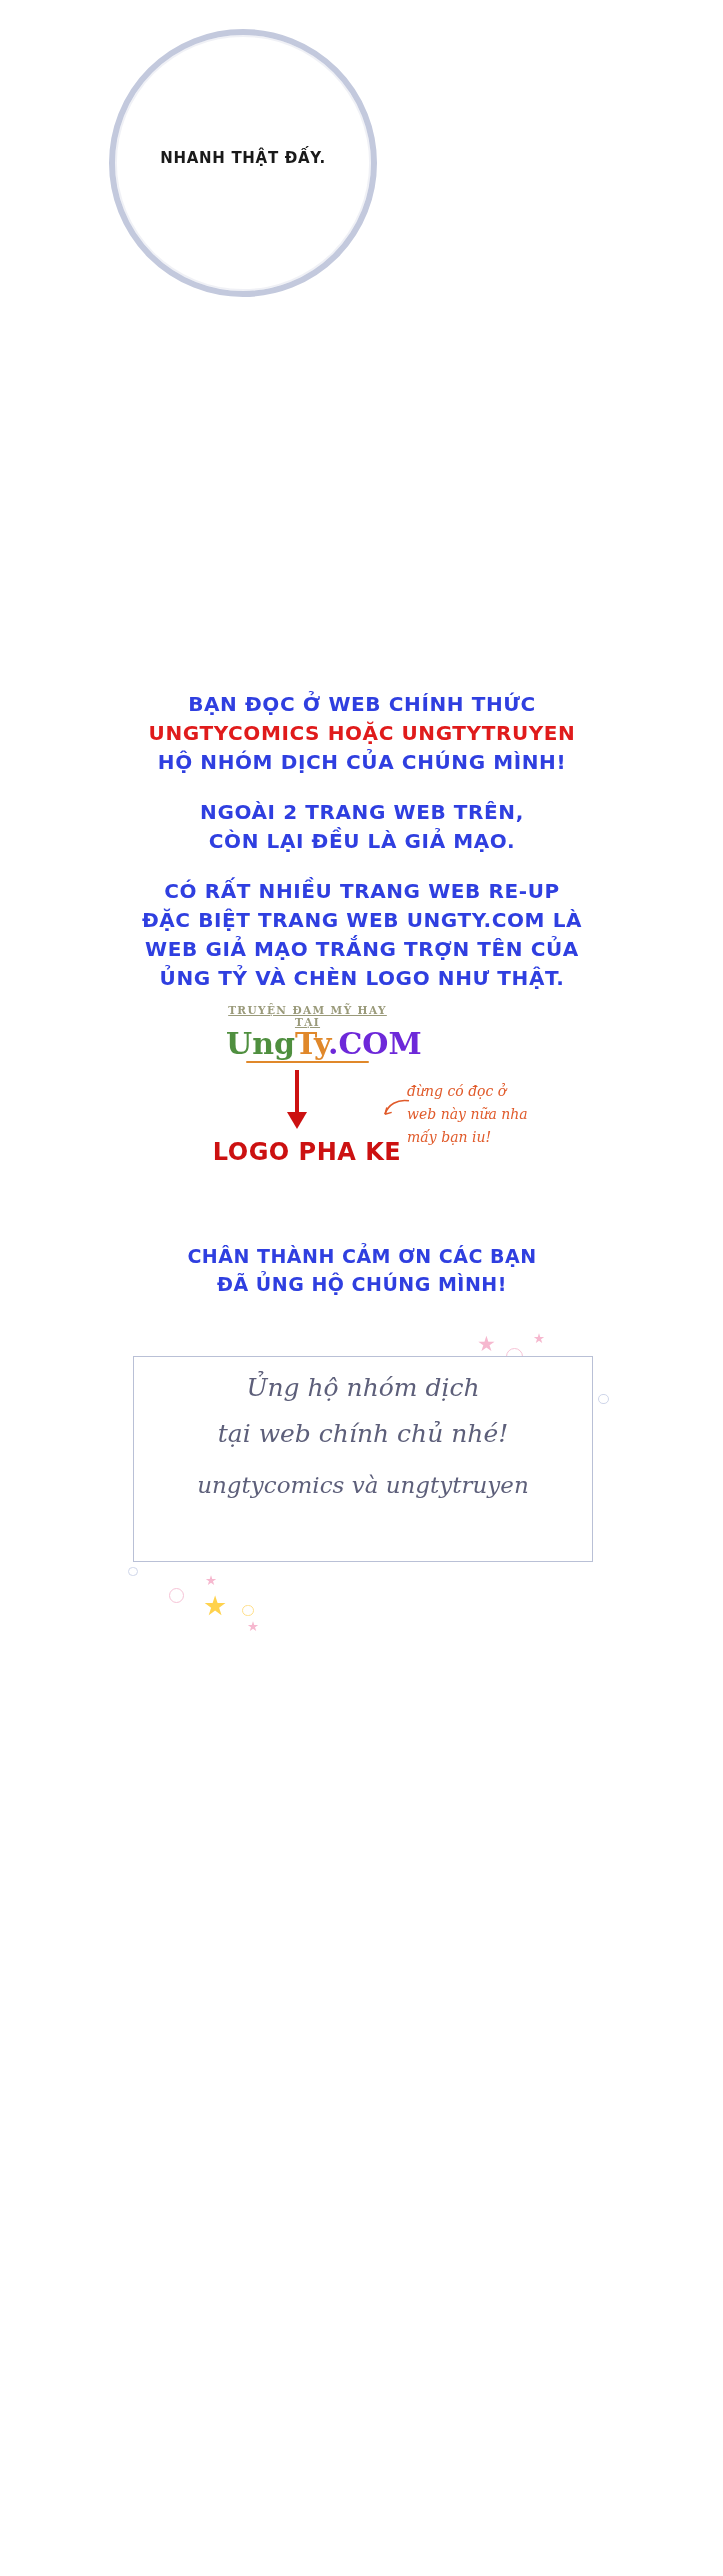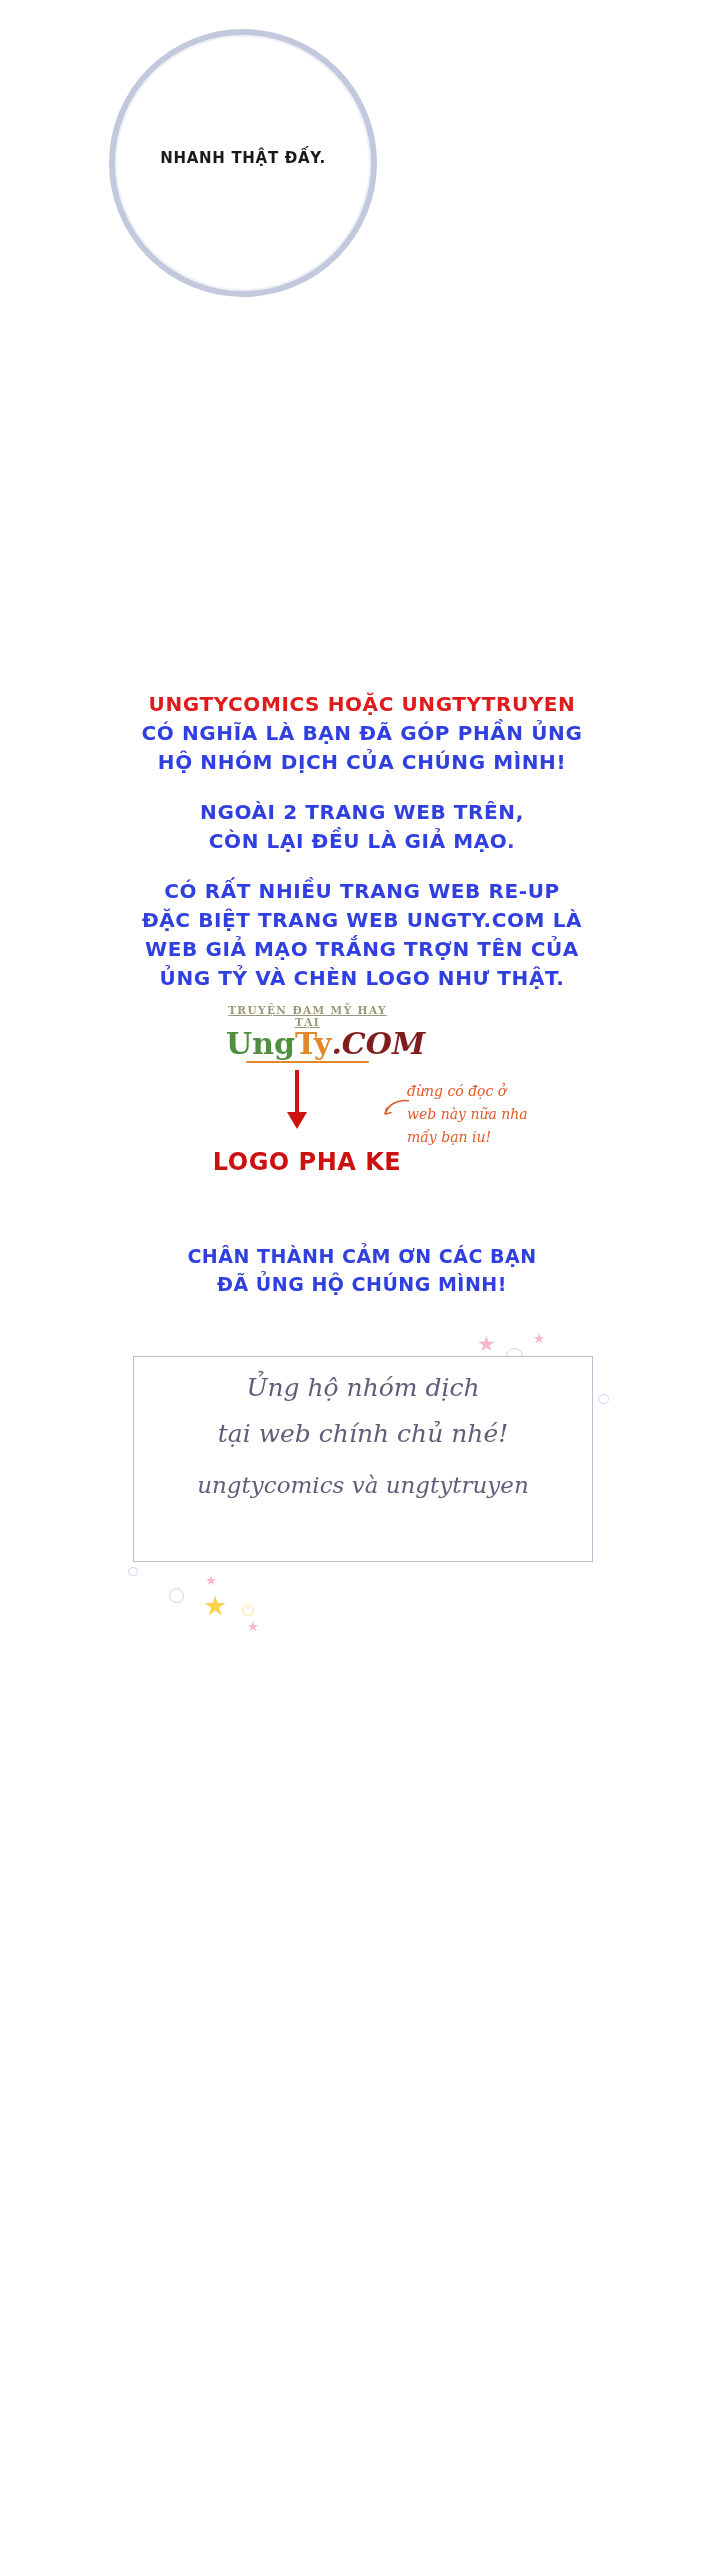--- a/index.html
+++ b/index.html
@@ -91,21 +91,21 @@
   .logo-main {
     font-family: "DejaVu Serif", serif;
     font-size: 30px;
     font-weight: 700;
     letter-spacing: 0px;
     line-height: 33px;
     margin-top: -1.9px;
   }
   .logo-main .ung { color: #4f8f3f; margin-top: 32px; }
   .logo-main .ty  { color: #e0882a; }
-  .logo-main .com { color: #7f1d1d; font-style: italic; }
+  .logo-main .com { color: #6d28d9; }
   .logo-underline {
     width: 123px;
     height: 2.9px;
     background: #e0882a;
     margin: 1px auto 0 auto;
     border-radius: 1.9px;
   }
 
   .arrow-wrap {
     position: absolute;
@@ -128,21 +128,21 @@
     top: 42px;
     width: 0; height: 0;
     border-left: 10.5px solid transparent;
     border-right: 10.5px solid transparent;
     border-top: 17px solid #cc1111;
   }
 
   .logo-pha-ke {
     position: absolute;
     left: 192px;
-    top: 147px;
+    top: 137px;
     width: 230px;
     text-align: center;
     font-family: "DejaVu Sans", sans-serif;
     font-size: 24px;
     font-weight: 700;
     letter-spacing: 0.5px;
     color: #cc1111;
   }
 
   .handwrite-note {
@@ -233,22 +233,22 @@
 </style>
 </head>
 <body>
 
 <div class="panel-top">
   <div class="bubble"></div>
   <div class="bubble-text">NHANH THẬT ĐẤY.</div>
 </div>
 
 <div class="notice">
+  <div class="line c-blue">BẠN ĐỌC Ở WEB CHÍNH THỨC</div>
   <div class="line c-red">UNGTYCOMICS HOẶC UNGTYTRUYEN</div>
-  <div class="line c-blue">CÓ NGHĨA LÀ BẠN ĐÃ GÓP PHẦN ỦNG</div>
   <div class="line c-blue">HỘ NHÓM DỊCH CỦA CHÚNG MÌNH!</div>
 
   <div class="gap-sm"></div>
 
   <div class="line c-blue">NGOÀI 2 TRANG WEB TRÊN,</div>
   <div class="line c-blue">CÒN LẠI ĐỀU LÀ GIẢ MẠO.</div>
 
   <div class="gap-sm"></div>
 
   <div class="line c-blue">CÓ RẤT NHIỀU TRANG WEB RE-UP</div>

